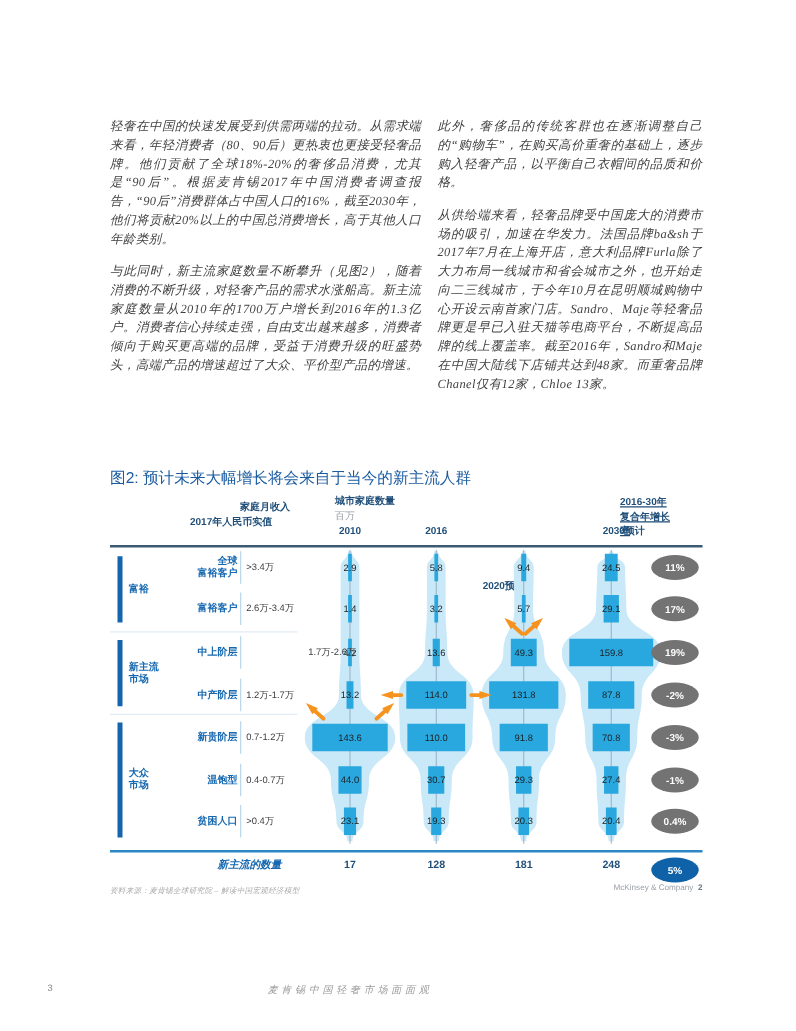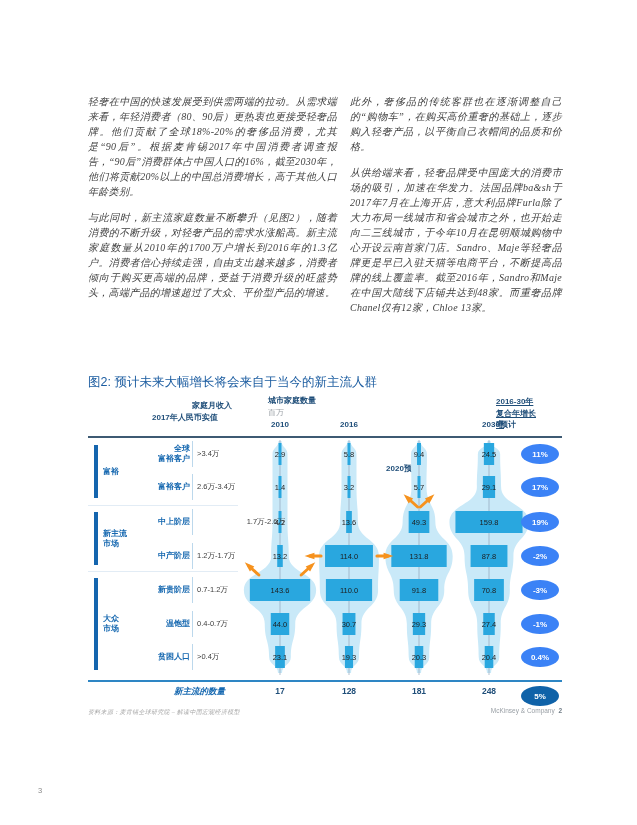--- a/index.html
+++ b/index.html
@@ -36,21 +36,21 @@
     text-align:right; font-family:"Liberation Sans", sans-serif; font-weight:bold;
     font-size:8px; color:#1668B0; line-height:1.25; }
   .row-sep { position:absolute; left:104px; width:1px; height:26px; background:#BCD8EC;
     transform:translateY(-50%); }
   .row-income { position:absolute; left:109px; width:88px; transform:translateY(-50%);
     font-family:"Liberation Sans", sans-serif; font-size:7.5px; color:#3c3c3c; }
   .grp-sep { position:absolute; left:0; width:150px; height:1px; background:#E2ECF5; }
 
   
   .badge { position:absolute; width:38px; height:20px; border-radius:50%;
-    background:#3b82f6; color:#fff; font-family:"Liberation Sans", sans-serif;
+    background:#737373; color:#fff; font-family:"Liberation Sans", sans-serif;
     font-weight:bold; font-size:8px; display:flex; align-items:center;
     justify-content:center; transform:translateY(-50%); }
   .badge.dark { background:#0F62A8; }
 
   
   .total-rule { position:absolute; left:0; top:306px; width:474px; height:2px; background:#2E86C4; }
   .total-label { position:absolute; left:30px; width:107px; top:312px; text-align:right;
     font-family:"Liberation Sans", sans-serif; font-weight:bold; font-style:italic;
     font-size:8.5px; color:#1668B0; }
   .total-val { position:absolute; top:312px; transform:translateX(-50%);
@@ -235,13 +235,14 @@
         <div class="total-val" style="left: 401px;">248</div>
       </div>
 
     <div class="source">资料来源：麦肯锡全球研究院 – 解读中国宏观经济模型</div>
     <div class="brand">
       <span>McKinsey &amp; Company</span>&nbsp;&nbsp;<b>2</b>
     </div>
   </div>
 
   <div class="pg-num">3</div>
+  <div class="pg-foot">麦肯锡中国轻奢市场面面观</div>
 </div>
 
 </body></html>

